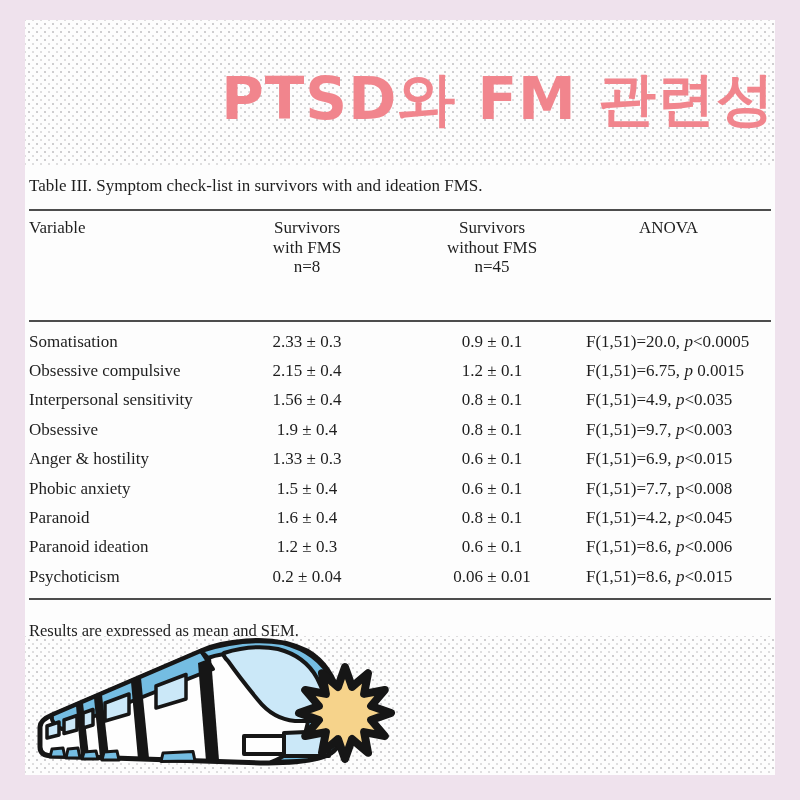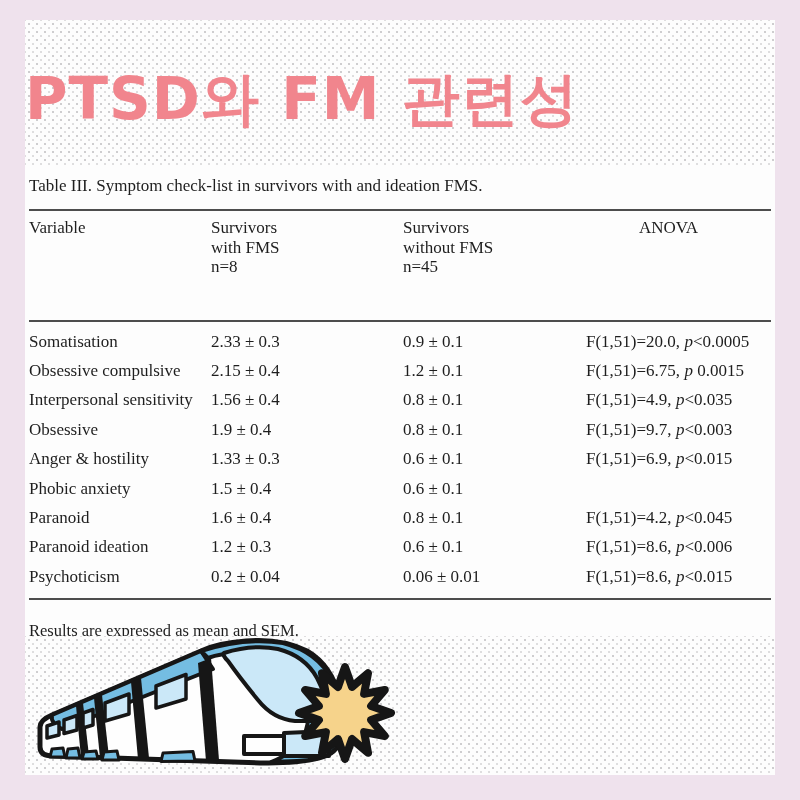--- a/index.html
+++ b/index.html
@@ -20,41 +20,41 @@
   .dots{
     background-color:var(--card);
     background-image:
       radial-gradient(circle, rgba(150,148,152,.45) 1.1px, transparent 1.4px),
       radial-gradient(circle, rgba(150,148,152,.30) 1.1px, transparent 1.4px);
     background-size:8px 8px;
     background-position:0 0,4px 4px;
   }
   .strip-top{
     height:145px;
-    display:flex;align-items:center;justify-content:flex-start;
+    display:flex;align-items:center;justify-content:flex-end;
     padding-top:14px;
   }
   .title{
     font-family:"DejaVu Sans","Liberation Sans",sans-serif;
     font-weight:800;
     font-size:58px;
     letter-spacing:1px;
     color:var(--accent);
     white-space:nowrap;
   }
   .paper{
     height:471px;
     padding:10px 4px 0 4px;
     font-size:17px;
   }
   .caption{line-height:22px;margin-bottom:12px;font-size:17px;}
   .caption b{font-weight:normal;}
   .rule{height:2px;background:var(--rule);}
   .grid{display:grid;grid-template-columns:182px 192px 178px 190px;}
-  .c2,.c3{text-align:left;}
+  .c2,.c3{text-align:center;}
   .c4{text-align:left;padding-left:5px;}
   .thead{height:109px;padding-top:7px;line-height:19.5px;}
   .thead .c2,.thead .c3{white-space:pre-line;}
   .thead .c4{text-align:center;padding-right:20px;}
   .trow{height:29.4px;align-items:center;}
   .tbody{padding:5px 0 6px 0;}
   .pvar[data-pstyle="italic"]{font-style:italic;}
   .pvar[data-pstyle="normal"]{font-style:normal;}
   .footnotes{margin-top:21px;line-height:19.5px;font-size:16.5px;}
   .strip-bottom{height:139px;position:relative;overflow:hidden;}
@@ -121,20 +121,21 @@
         <div class="c1">Anger &amp; hostility</div>
         <div class="c2">1.33 ± 0.3</div>
         <div class="c3">0.6 ± 0.1</div>
         <div class="c4"><span>F(1,51)=6.9, </span><span class="pvar" data-pstyle="italic">p</span><span>&lt;0.015</span></div>
       </div>
 
       <div class="trow grid">
         <div class="c1">Phobic anxiety</div>
         <div class="c2">1.5 ± 0.4</div>
         <div class="c3">0.6 ± 0.1</div>
+        <div class="c4"><span>F(1,51)=7.7, </span><span class="pvar" data-pstyle="normal">p</span><span>&lt;0.008</span></div>
       </div>
 
       <div class="trow grid">
         <div class="c1">Paranoid</div>
         <div class="c2">1.6 ± 0.4</div>
         <div class="c3">0.8 ± 0.1</div>
         <div class="c4"><span>F(1,51)=4.2, </span><span class="pvar" data-pstyle="italic">p</span><span>&lt;0.045</span></div>
       </div>
 
       <div class="trow grid">

